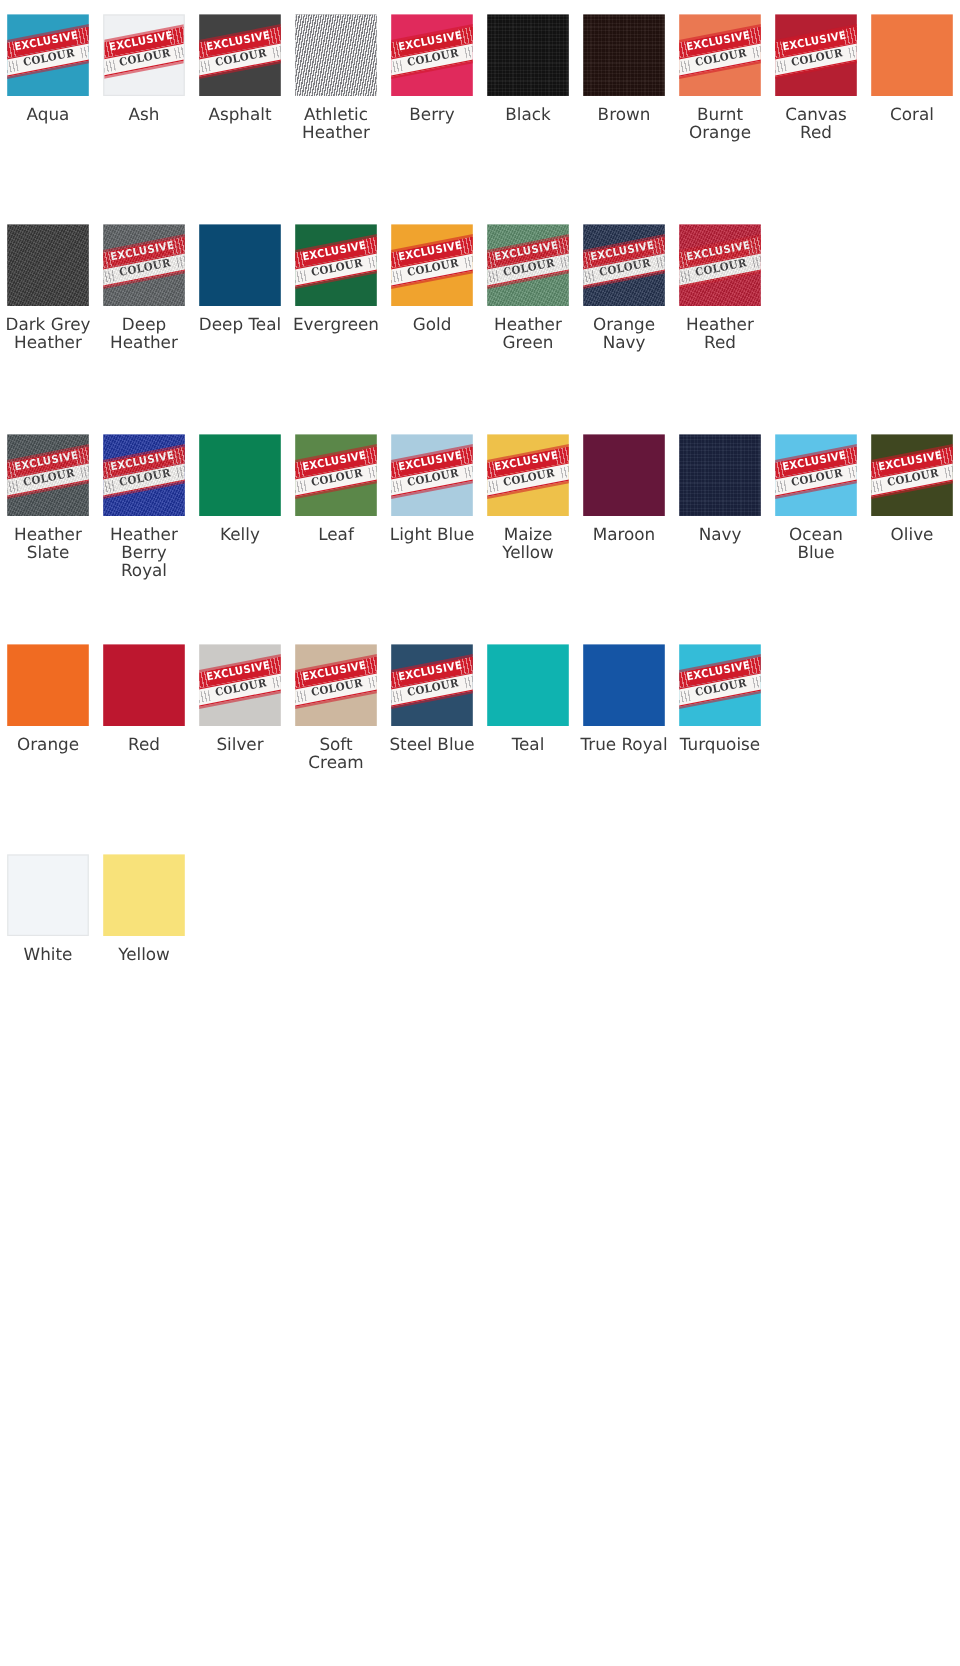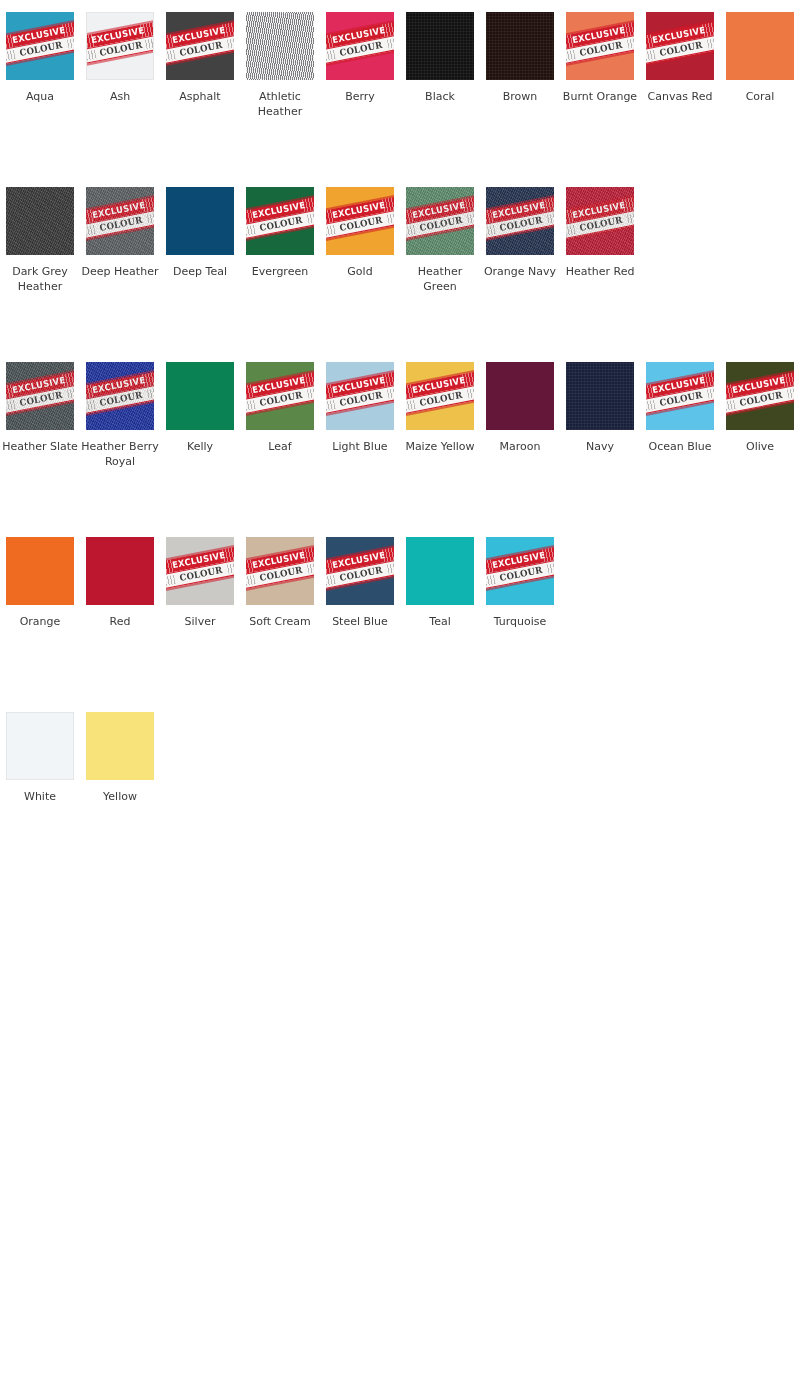--- a/index.html
+++ b/index.html
@@ -151,21 +151,21 @@
     width: 16px;
     background: repeating-linear-gradient(90deg, rgba(120,120,125,0.50) 0px, rgba(120,120,125,0.50) 1px, rgba(255,255,255,0) 1px, rgba(255,255,255,0) 3px);
   }
   .excl-white .excl-tick2.left { left: 2px; }
   .excl-white .excl-tick2.right { right: 2px; }
 
   .swatch-label {
     margin-top: 9px;
     width: 78px;
     text-align: center;
-    font-size: 11px;
+    font-size: 14px;
     line-height: 15px;
     color: #3b3b3b;
     font-family: "DejaVu Sans", sans-serif;
     word-wrap: break-word;
   }
 </style>
 </head>
 <body>
 
 <div id="swatch-grid">
@@ -636,20 +636,24 @@
             <div class="excl-hair"></div>
           </div>
         </div>
         <div class="swatch-label">Steel Blue</div>
       </div>
       <div class="swatch-cell">
         <div class="swatch-chip" style="background-color: rgb(15, 179, 176);"></div>
         <div class="swatch-label">Teal</div>
       </div>
       <div class="swatch-cell">
+        <div class="swatch-chip" style="background-color: rgb(21, 85, 165);"></div>
+        <div class="swatch-label">True Royal</div>
+      </div>
+      <div class="swatch-cell">
         <div class="swatch-chip" style="background-color: rgb(52, 188, 216);">
           <div class="excl-banner">
             <div class="excl-hair"></div>
             <div class="excl-red" style="background-color: rgb(208, 27, 42);">
               <div class="excl-tick left"></div>
               <span class="excl-word" style="color: rgb(255, 255, 255);">EXCLUSIVE</span>
               <div class="excl-tick right"></div>
             </div>
             <div class="excl-white" style="background-color: rgb(247, 245, 243);">
               <div class="excl-tick2 left"></div>

